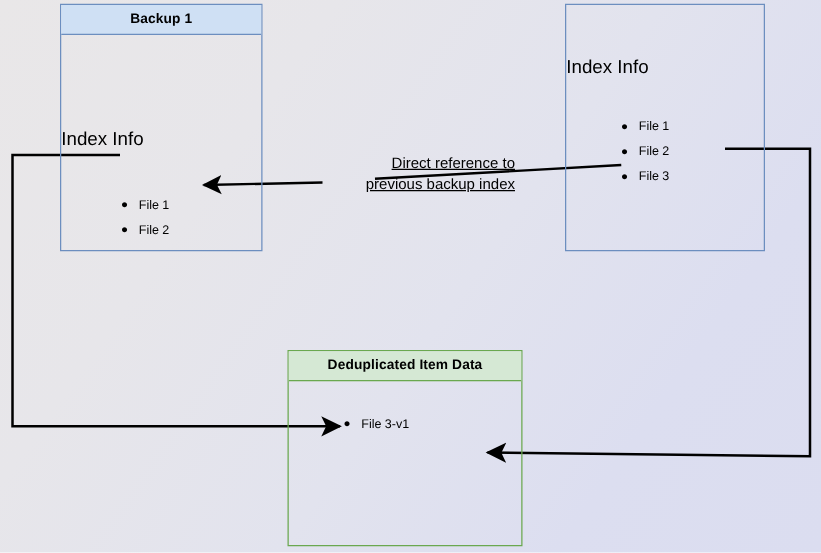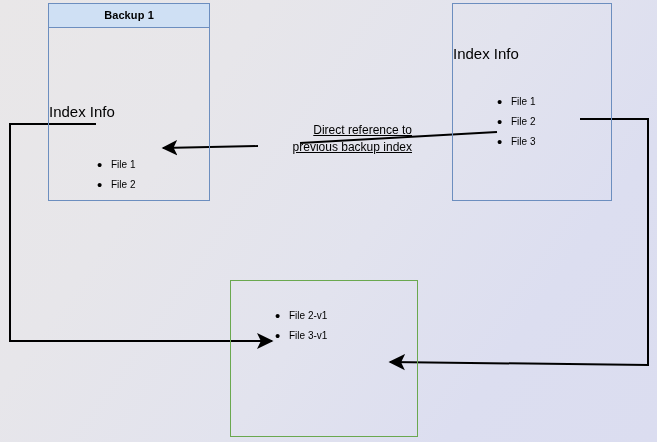--- a/index.html
+++ b/index.html
@@ -150,23 +150,23 @@
       <div class="index-label" style="top:41px;">Index Info</div>
       <ul class="file-list" style="left:44px; top:88px;">
         <li>File 1</li>
         <li>File 2</li>
         <li>File 3</li>
       </ul>
     </div>
   </div>
 
   <div class="node green" style="left:230px; top:280px; width:188px; height:157px;">
+    <div class="node-header">Deduplicated Item Data</div>
     <div class="node-body">
       <ul class="file-list" style="left:44px; top:25px;">
-        <li>File 2-v1</li>
         <li>File 3-v1</li>
       </ul>
     </div>
   </div>
 
   <div class="edge-label" style="left:248px; top:122px; width:164px;">Direct reference to
 previous backup index</div>
 
 </div>
 

